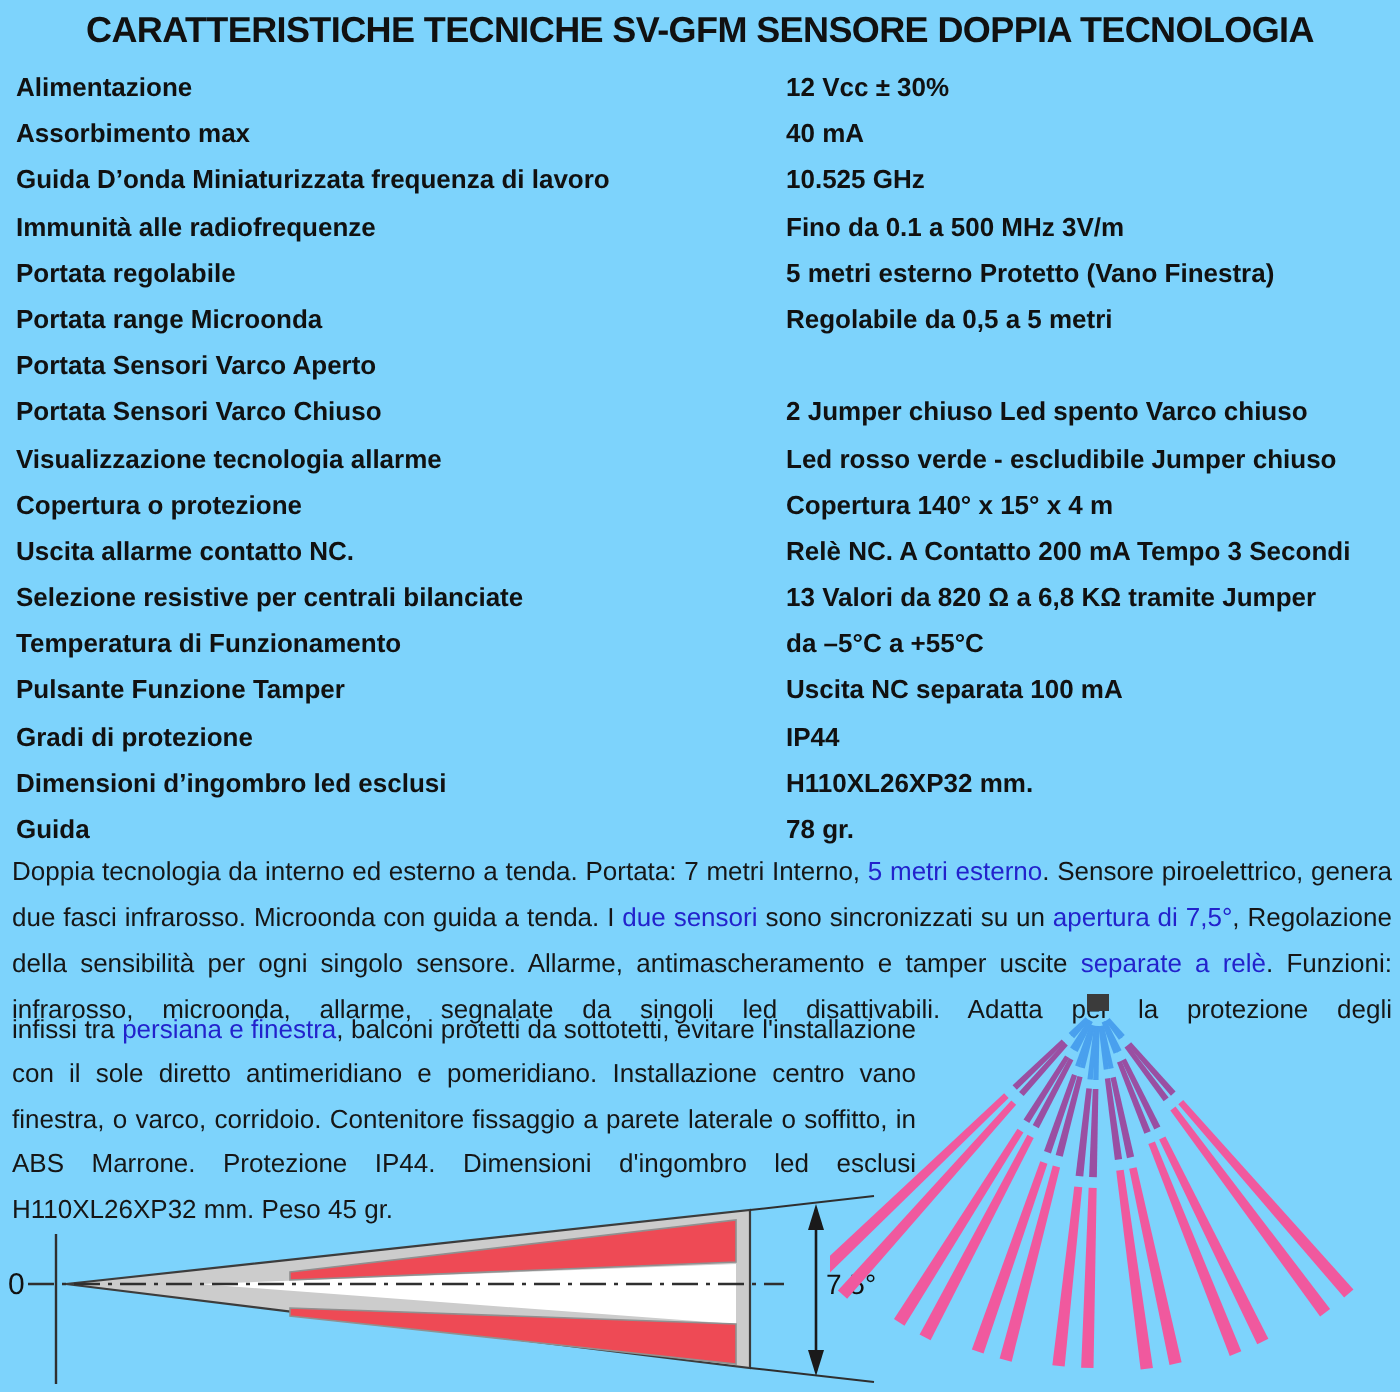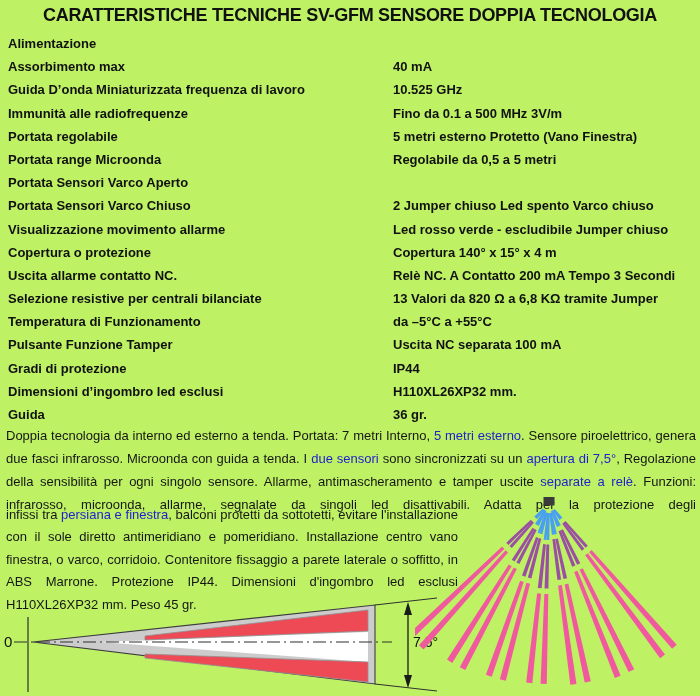--- a/index.html
+++ b/index.html
@@ -1,17 +1,17 @@
 <!DOCTYPE html>
 <html><head>
 <meta charset="utf-8">
 <style>
   html,body{margin:0;padding:0;background:#fff;}
   .page{
-    position:relative;width:700px;height:696px;background:#bef264;
+    position:relative;width:700px;height:696px;background:#7dd3fc;
     font-family:"Liberation Sans",sans-serif;color:#111;overflow:hidden;
   }
   .title{
     position:absolute;top:5px;left:0;width:700px;text-align:center;
     font-size:18px;font-weight:bold;letter-spacing:-0.3px;white-space:nowrap;
   }
   .specs{position:absolute;top:32px;left:0;width:700px;}
   .spec-row{position:relative;height:23.2px;line-height:23.2px;font-size:13px;font-weight:bold;padding-left:32px;}
   .spec-row .lbl{position:absolute;left:8px;top:0;white-space:nowrap;}
   .spec-row .val{position:absolute;left:393px;top:0;white-space:nowrap;}
@@ -27,20 +27,21 @@
 </head>
 <body>
 
 <div class="page">
 
   <div class="title">CARATTERISTICHE TECNICHE SV-GFM SENSORE DOPPIA TECNOLOGIA</div>
 
   <div class="specs">
     <div class="spec-row">
         <span class="lbl">Alimentazione</span>
+        <span class="val">12 Vcc ± 30%</span>
       </div>
     <div class="spec-row">
         <span class="lbl">Assorbimento max</span>
         <span class="val">40 mA</span>
       </div>
     <div class="spec-row">
         <span class="lbl">Guida D’onda Miniaturizzata frequenza di lavoro</span>
         <span class="val">10.525 GHz</span>
       </div>
     <div class="spec-row">
@@ -56,21 +57,21 @@
         <span class="val">Regolabile da 0,5 a 5 metri</span>
       </div>
     <div class="spec-row">
         <span class="lbl">Portata Sensori Varco Aperto</span>
       </div>
     <div class="spec-row">
         <span class="lbl">Portata Sensori Varco Chiuso</span>
         <span class="val">2 Jumper chiuso Led spento Varco chiuso</span>
       </div>
     <div class="spec-row">
-        <span class="lbl">Visualizzazione movimento allarme</span>
+        <span class="lbl">Visualizzazione tecnologia allarme</span>
         <span class="val">Led rosso verde - escludibile Jumper chiuso</span>
       </div>
     <div class="spec-row">
         <span class="lbl">Copertura o protezione</span>
         <span class="val">Copertura 140° x 15° x 4 m</span>
       </div>
     <div class="spec-row">
         <span class="lbl">Uscita allarme contatto NC.</span>
         <span class="val">Relè NC. A Contatto 200 mA Tempo 3 Secondi</span>
       </div>
@@ -89,21 +90,21 @@
     <div class="spec-row">
         <span class="lbl">Gradi di protezione</span>
         <span class="val">IP44</span>
       </div>
     <div class="spec-row">
         <span class="lbl">Dimensioni d’ingombro led esclusi</span>
         <span class="val">H110XL26XP32 mm.</span>
       </div>
     <div class="spec-row">
         <span class="lbl">Guida</span>
-        <span class="val">36 gr.</span>
+        <span class="val">78 gr.</span>
       </div>
   </div>
 
   <div class="para para1"><span>Doppia tecnologia da interno ed esterno a tenda. Portata: 7 metri Interno, </span><span class="blue">5 metri esterno</span><span>. Sensore piroelettrico, genera due fasci infrarosso. Microonda con guida a tenda. I </span><span class="blue">due sensori</span><span> sono sincronizzati su un </span><span class="blue">apertura di 7,5°</span><span>, Regolazione della sensibilità per ogni singolo sensore. Allarme, antimascheramento e tamper uscite </span><span class="blue">separate a relè</span><span>. Funzioni: infrarosso, microonda, allarme, segnalate da singoli led disattivabili. Adatta per la protezione degli</span></div>
 
   <div class="para para2"><span>infissi tra </span><span class="blue">persiana e finestra</span><span>, balconi protetti da sottotetti, evitare l'installazione con il sole diretto antimeridiano e pomeridiano. Installazione centro vano finestra, o varco, corridoio. Contenitore fissaggio a parete laterale o soffitto, in ABS Marrone. Protezione IP44. Dimensioni d'ingombro led esclusi H110XL26XP32 mm.  Peso 45 gr.</span></div>
 
   <svg id="side-svg" class="diagram" width="460" height="104" viewBox="0 0 460 104">
     <line x1="28" y1="23" x2="28" y2="98" stroke="#2f2f2f" stroke-width="1.2"></line>
     <polygon points="33,48 375,11 375,90" fill="#cccccc" stroke="#3c3c3c" stroke-width="1.1"></polygon>

